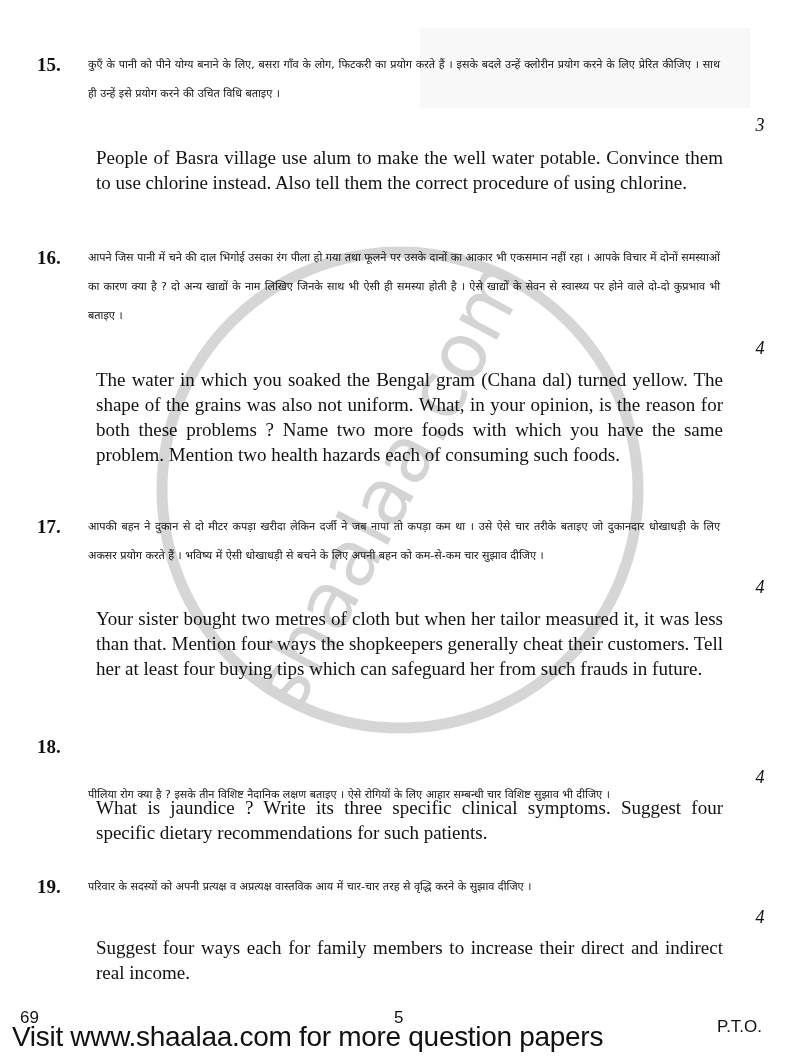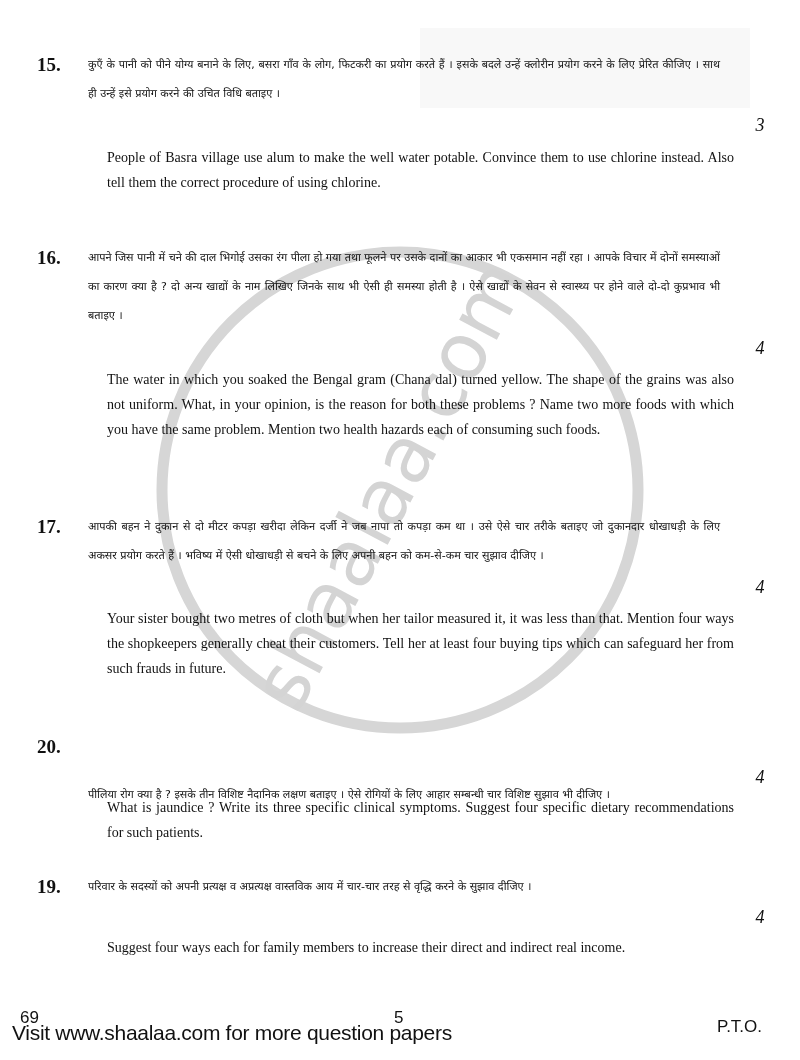--- a/index.html
+++ b/index.html
@@ -58,24 +58,24 @@
       left: 88px;
       width: 632px;
       font-family: "DejaVu Sans", sans-serif;
       font-size: 11px;
       line-height: 29px;
       text-align: justify;
       text-align-last: left;
     }
     .english {
       position: absolute;
-      left: 107px;
+      left: 96px;
       width: 627px;
       font-family: "Liberation Serif", serif;
-      font-size: 14px;
+      font-size: 19px;
       line-height: 25px;
       text-align: justify;
     }
     .marks {
       position: absolute;
       left: 750px;
       width: 20px;
       font-family: "Liberation Serif", serif;
       font-style: italic;
       font-size: 18px;
@@ -91,21 +91,21 @@
       font-size: 17px;
       color: #111111;
     }
     .footer-code { position: absolute; left: 20px; top: 0; }
     .footer-page { position: absolute; left: 394px; top: 0; }
     .footer-pto  { position: absolute; left: 717px; top: 9px; text-align: center; }
     .footer-visit {
       position: absolute;
       left: 12px;
       top: 13px;
-      font-size: 21px;
+      font-size: 28px;
       letter-spacing: -0.3px;
       white-space: nowrap;
     }
   </style>
 </head>
 <body>
 
 <div class="watermark-top"></div>
 <svg class="watermark" viewBox="0 0 500 500">
   <circle cx="250" cy="250" r="238" fill="none" stroke="#d6d6d6" stroke-width="11"></circle>
@@ -129,21 +129,21 @@
   </div>
 
   <div class="question" style="top:512px;">
     <div class="qnum">17.</div>
     <div class="hindi" style="top:0;">आपकी बहन ने दुकान से दो मीटर कपड़ा खरीदा लेकिन दर्जी ने जब नापा तो कपड़ा कम था । उसे ऐसे चार तरीके बताइए जो दुकानदार धोखाधड़ी के लिए अकसर प्रयोग करते हैं । भविष्य में ऐसी धोखाधड़ी से बचने के लिए अपनी बहन को कम-से-कम चार सुझाव दीजिए ।</div>
     <div class="marks" style="top:63px;">4</div>
     <div class="english" style="top:94px;">Your sister bought two metres of cloth but when her tailor measured it, it was less than that. Mention four ways the shopkeepers generally cheat their customers. Tell her at least four buying tips which can safeguard her from such frauds in future.</div>
   </div>
 
   <div class="question" style="top:732px;">
-    <div class="qnum">20.</div>
+    <div class="qnum">18.</div>
     <div class="hindi" style="top:0;margin-top:48px;">पीलिया रोग क्या है ? इसके तीन विशिष्ट नैदानिक लक्षण बताइए । ऐसे रोगियों के लिए आहार सम्बन्धी चार विशिष्ट सुझाव भी दीजिए ।</div>
     <div class="marks" style="top:33px;">4</div>
     <div class="english" style="top:63px;">What is jaundice ? Write its three specific clinical symptoms. Suggest four specific dietary recommendations for such patients.</div>
   </div>
 
   <div class="question" style="top:872px;">
     <div class="qnum">19.</div>
     <div class="hindi" style="top:0;">परिवार के सदस्यों को अपनी प्रत्यक्ष व अप्रत्यक्ष वास्तविक आय में चार-चार तरह से वृद्धि करने के सुझाव दीजिए ।</div>
     <div class="marks" style="top:33px;">4</div>
     <div class="english" style="top:63px;">Suggest four ways each for family members to increase their direct and indirect real income.</div>

